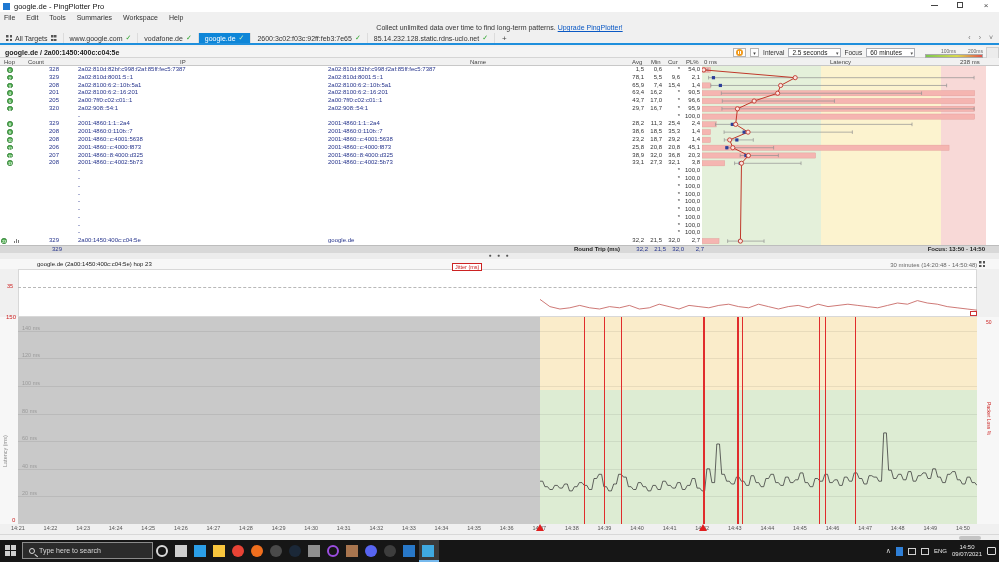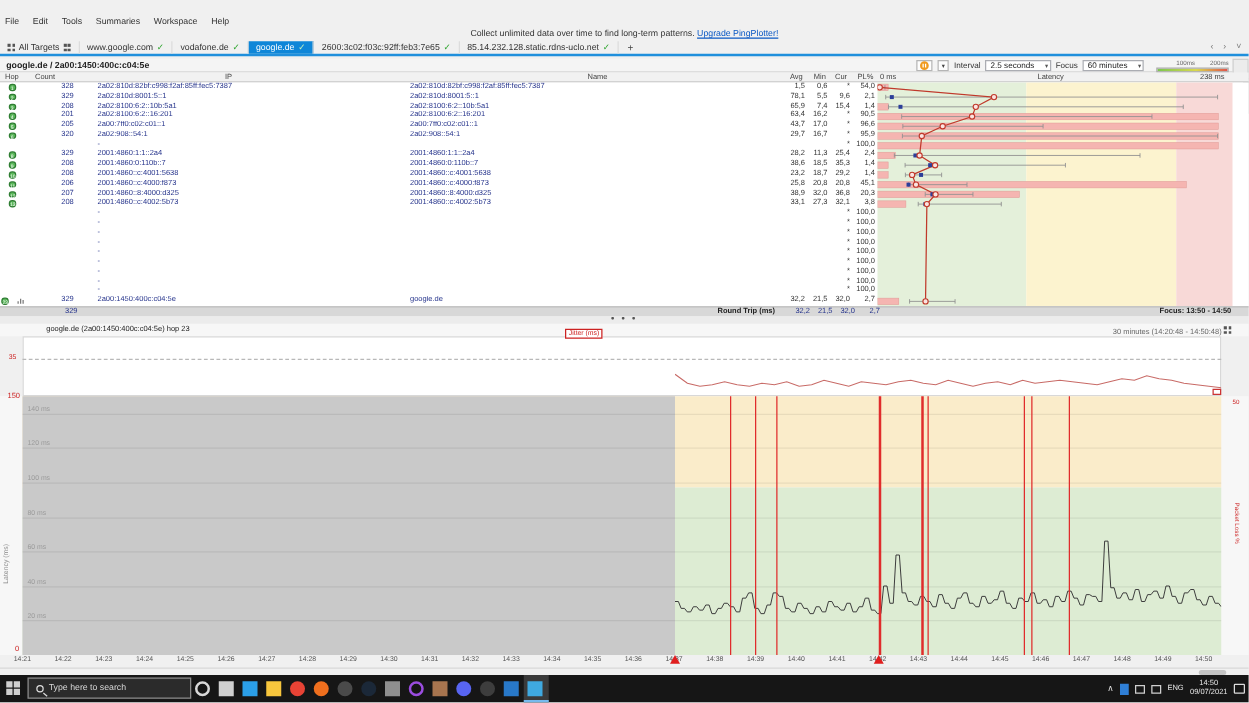--- a/index.html
+++ b/index.html
@@ -143,20 +143,27 @@
   .tray-sm { width:8px; height:7px; border:1px solid #cfcfcf; }
   .lang { font-size:6px; }
   .clock { font-size:6px; text-align:center; line-height:7px; }
   .notif-ico { width:9px; height:8px; border:1px solid #dcdcdc; border-radius:1px; }
 </style>
 </head>
 <body>
 
 <div class="app">
 
+  <div class="titlebar">
+    <div class="app-ico"></div>
+    <div class="title-text">google.de - PingPlotter Pro</div>
+    <div class="wctl wmin"><span></span></div>
+    <div class="wctl wmax"><span></span></div>
+    <div class="wctl wclose">×</div>
+  </div>
 
   <div class="menubar" id="menubar">
       <span class="menu-item">File</span>
       <span class="menu-item">Edit</span>
       <span class="menu-item">Tools</span>
       <span class="menu-item">Summaries</span>
       <span class="menu-item">Workspace</span>
       <span class="menu-item">Help</span>
     </div>
 

